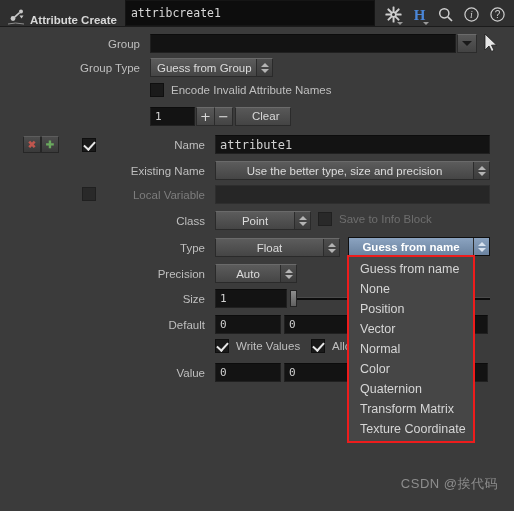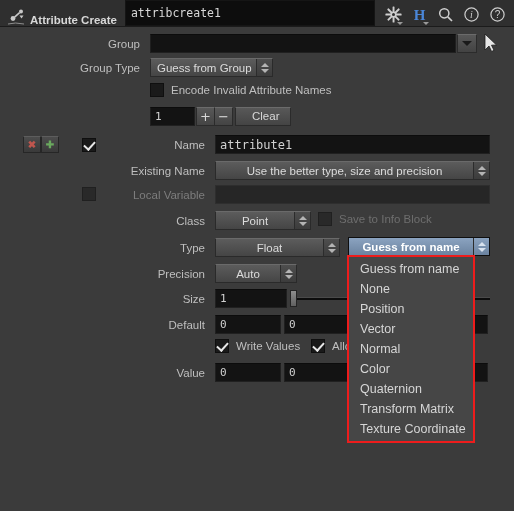--- a/index.html
+++ b/index.html
@@ -428,14 +428,15 @@
     <div class="mi">None</div>
     <div class="mi">Position</div>
     <div class="mi">Vector</div>
     <div class="mi">Normal</div>
     <div class="mi">Color</div>
     <div class="mi">Quaternion</div>
     <div class="mi">Transform Matrix</div>
     <div class="mi">Texture Coordinate</div>
   </div>
 
+  <div class="watermark">CSDN @挨代码</div>
 
 </div>
 
 </body></html>

